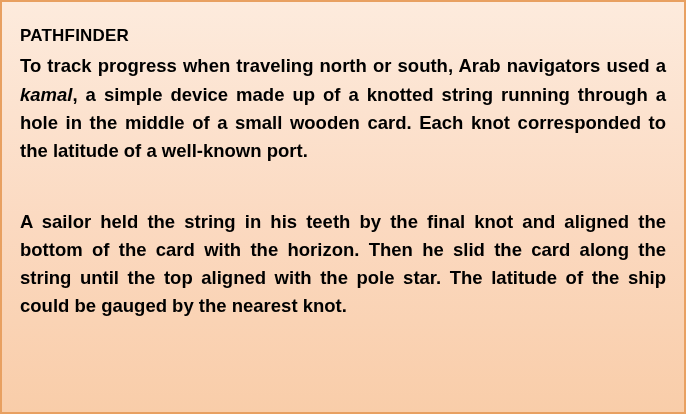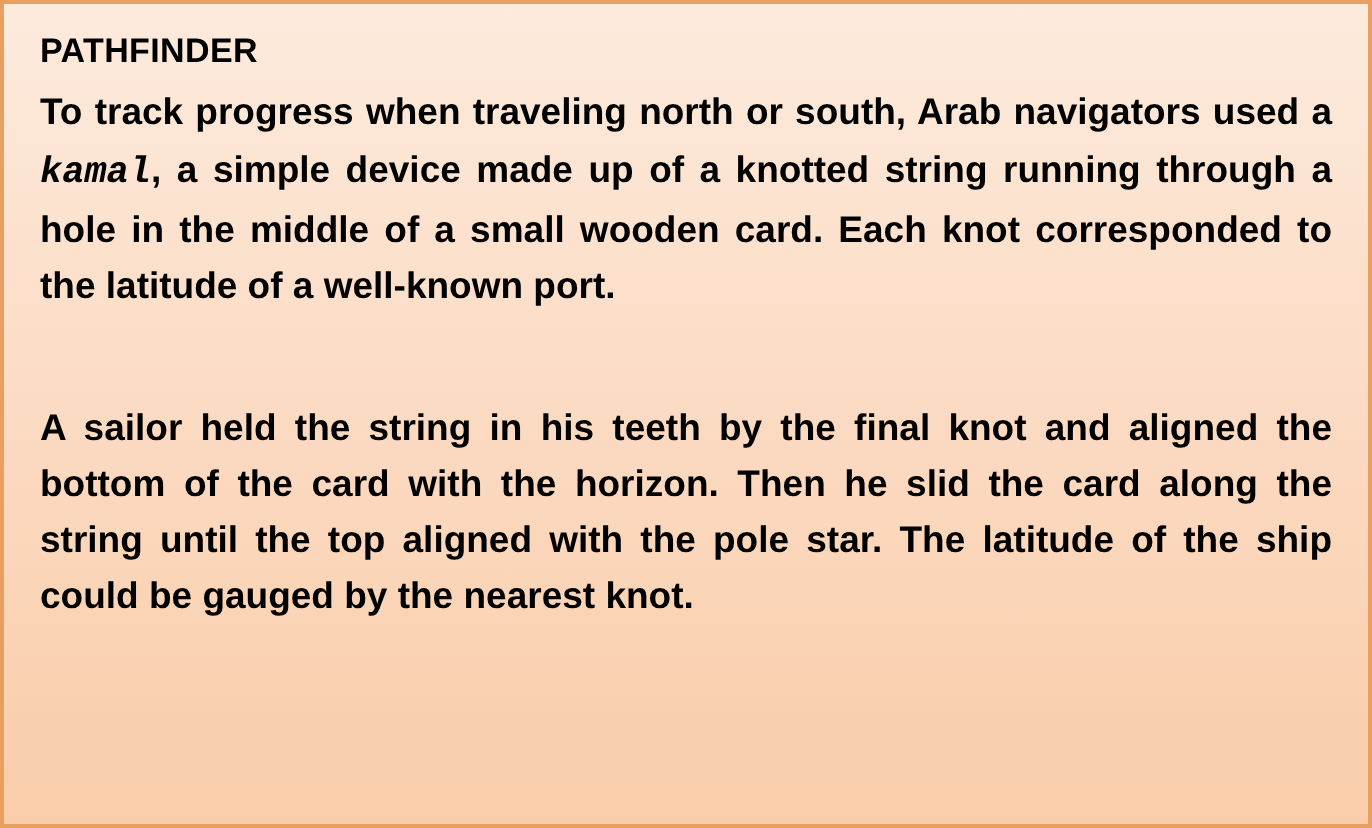--- a/index.html
+++ b/index.html
@@ -11,21 +11,21 @@
     width: 686px;
     height: 414px;
     font-family: "Liberation Sans", sans-serif;
   }
   .callout-box {
     box-sizing: border-box;
     width: 686px;
     height: 414px;
     background: linear-gradient(180deg, #fdebdd 0%, #fbd9c0 55%, #f9cda9 100%);
     border: 2px solid #e8a061;
-    padding: 14px 18px 10px 18px;
+    padding: 24px 18px 10px 18px;
   }
   .heading {
     font-size: 17px;
     font-weight: bold;
     color: #000000;
     line-height: 1.2;
     margin: 0 0 6px 0;
     letter-spacing: 0.2px;
   }
   .para {
@@ -35,21 +35,20 @@
     line-height: 1.53;
     text-align: justify;
     text-justify: inter-word;
     margin: 0;
   }
   .para + .para {
     margin-top: 42px;
   }
   .para .em {
     font-style: italic;
-    font-family: Liberation Mono, monospace;
   }
   
   .para span { display: inline; }
 </style>
 </head>
 <body>
 
 <div class="callout-box">
 
   <div class="heading">PATHFINDER</div>

